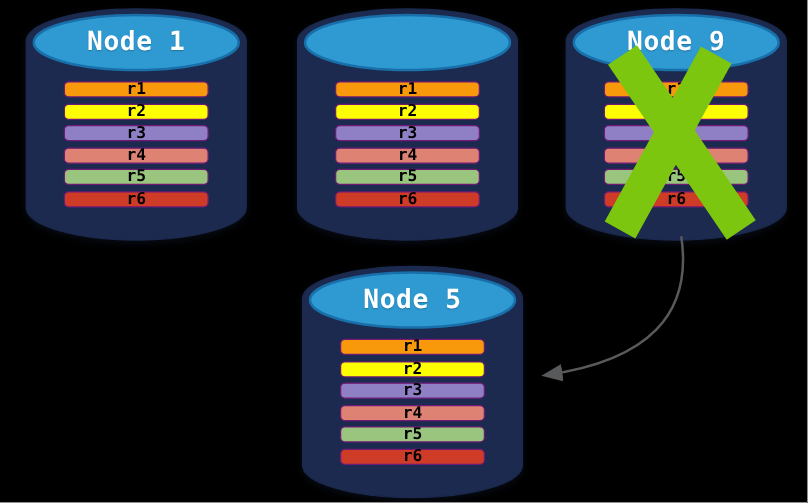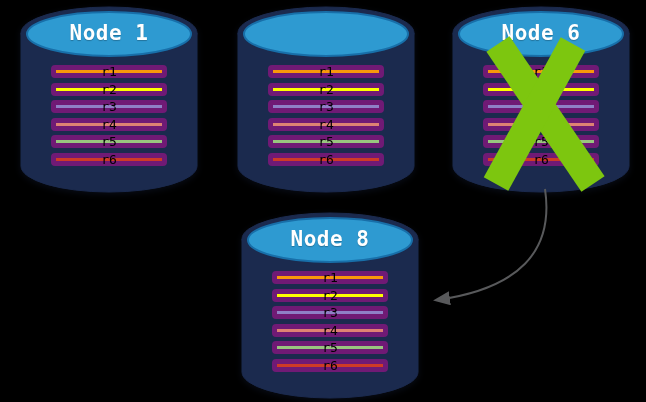--- a/index.html
+++ b/index.html
@@ -24,23 +24,23 @@
   .title{
     position:absolute;top:15px;left:0;width:100%;text-align:center;
     color:var(--title-text);font-size:21px;font-weight:bold;letter-spacing:0.5px;
     z-index:2;text-shadow:0 1px 1px rgba(0,0,0,0.25);
   }
   .rows{
     position:absolute;left:31px;top:59px;width:116px;
     display:flex;flex-direction:column;gap:4.6px;z-index:2;
   }
   .row{
-    box-sizing:border-box;height:13px;border:5px solid #701a75;border-radius:4px;
+    box-sizing:border-box;height:13px;border:1px solid #701a75;border-radius:4px;
     display:flex;align-items:center;justify-content:center;
-    font-size:13px;font-weight:normal;color:var(--row-text);line-height:11px;
+    font-size:13px;font-weight:bold;color:var(--row-text);line-height:11px;
   }
   .xmark{position:absolute;left:0;top:0;z-index:3;}
   .xmark line{stroke:var(--failure-x);stroke-width:28;stroke-linecap:butt;}
   .arrow-layer{position:absolute;left:0;top:0;z-index:4;pointer-events:none;}
 </style>
 </head>
 <body>
 
 <div class="canvas">
 
@@ -76,42 +76,42 @@
       <div class="row" style="background-color: rgb(206, 59, 39);">r6</div>
     </div>
   </div>
 
   <div class="node" style="left:452px;top:6px;">
     <svg class="cyl" width="178" height="187" viewBox="0 0 178 187">
       <ellipse class="navy" cx="89" cy="27" rx="88" ry="26"></ellipse>
       <path class="navy" d="M1,27 L1,160 A88,26 0 0 0 177,160 L177,27 Z"></path>
       <ellipse class="blue" cx="89" cy="28" rx="82" ry="22"></ellipse>
     </svg>
-    <div class="title">Node 6</div>
+    <div class="title">Node 9</div>
     <div class="rows">
       <div class="row" style="background-color: rgb(248, 152, 11);">r1</div>
       <div class="row" style="background-color: rgb(254, 254, 0);">r2</div>
       <div class="row" style="background-color: rgb(143, 128, 198);">r3</div>
       <div class="row" style="background-color: rgb(222, 130, 115);">r4</div>
       <div class="row" style="background-color: rgb(153, 197, 127);">r5</div>
       <div class="row" style="background-color: rgb(206, 59, 39);">r6</div>
     </div>
     <svg class="xmark" width="178" height="187" viewBox="0 0 178 187">
       <line x1="46" y1="38" x2="141" y2="178"></line>
       <line x1="121" y1="38" x2="44" y2="178"></line>
     </svg>
   </div>
 
   <div class="node" style="left:241px;top:212px;">
     <svg class="cyl" width="178" height="187" viewBox="0 0 178 187">
       <ellipse class="navy" cx="89" cy="27" rx="88" ry="26"></ellipse>
       <path class="navy" d="M1,27 L1,160 A88,26 0 0 0 177,160 L177,27 Z"></path>
       <ellipse class="blue" cx="89" cy="28" rx="82" ry="22"></ellipse>
     </svg>
-    <div class="title">Node 8</div>
+    <div class="title">Node 5</div>
     <div class="rows">
       <div class="row" style="background-color: rgb(248, 152, 11);">r1</div>
       <div class="row" style="background-color: rgb(254, 254, 0);">r2</div>
       <div class="row" style="background-color: rgb(143, 128, 198);">r3</div>
       <div class="row" style="background-color: rgb(222, 130, 115);">r4</div>
       <div class="row" style="background-color: rgb(153, 197, 127);">r5</div>
       <div class="row" style="background-color: rgb(206, 59, 39);">r6</div>
     </div>
   </div>
 

